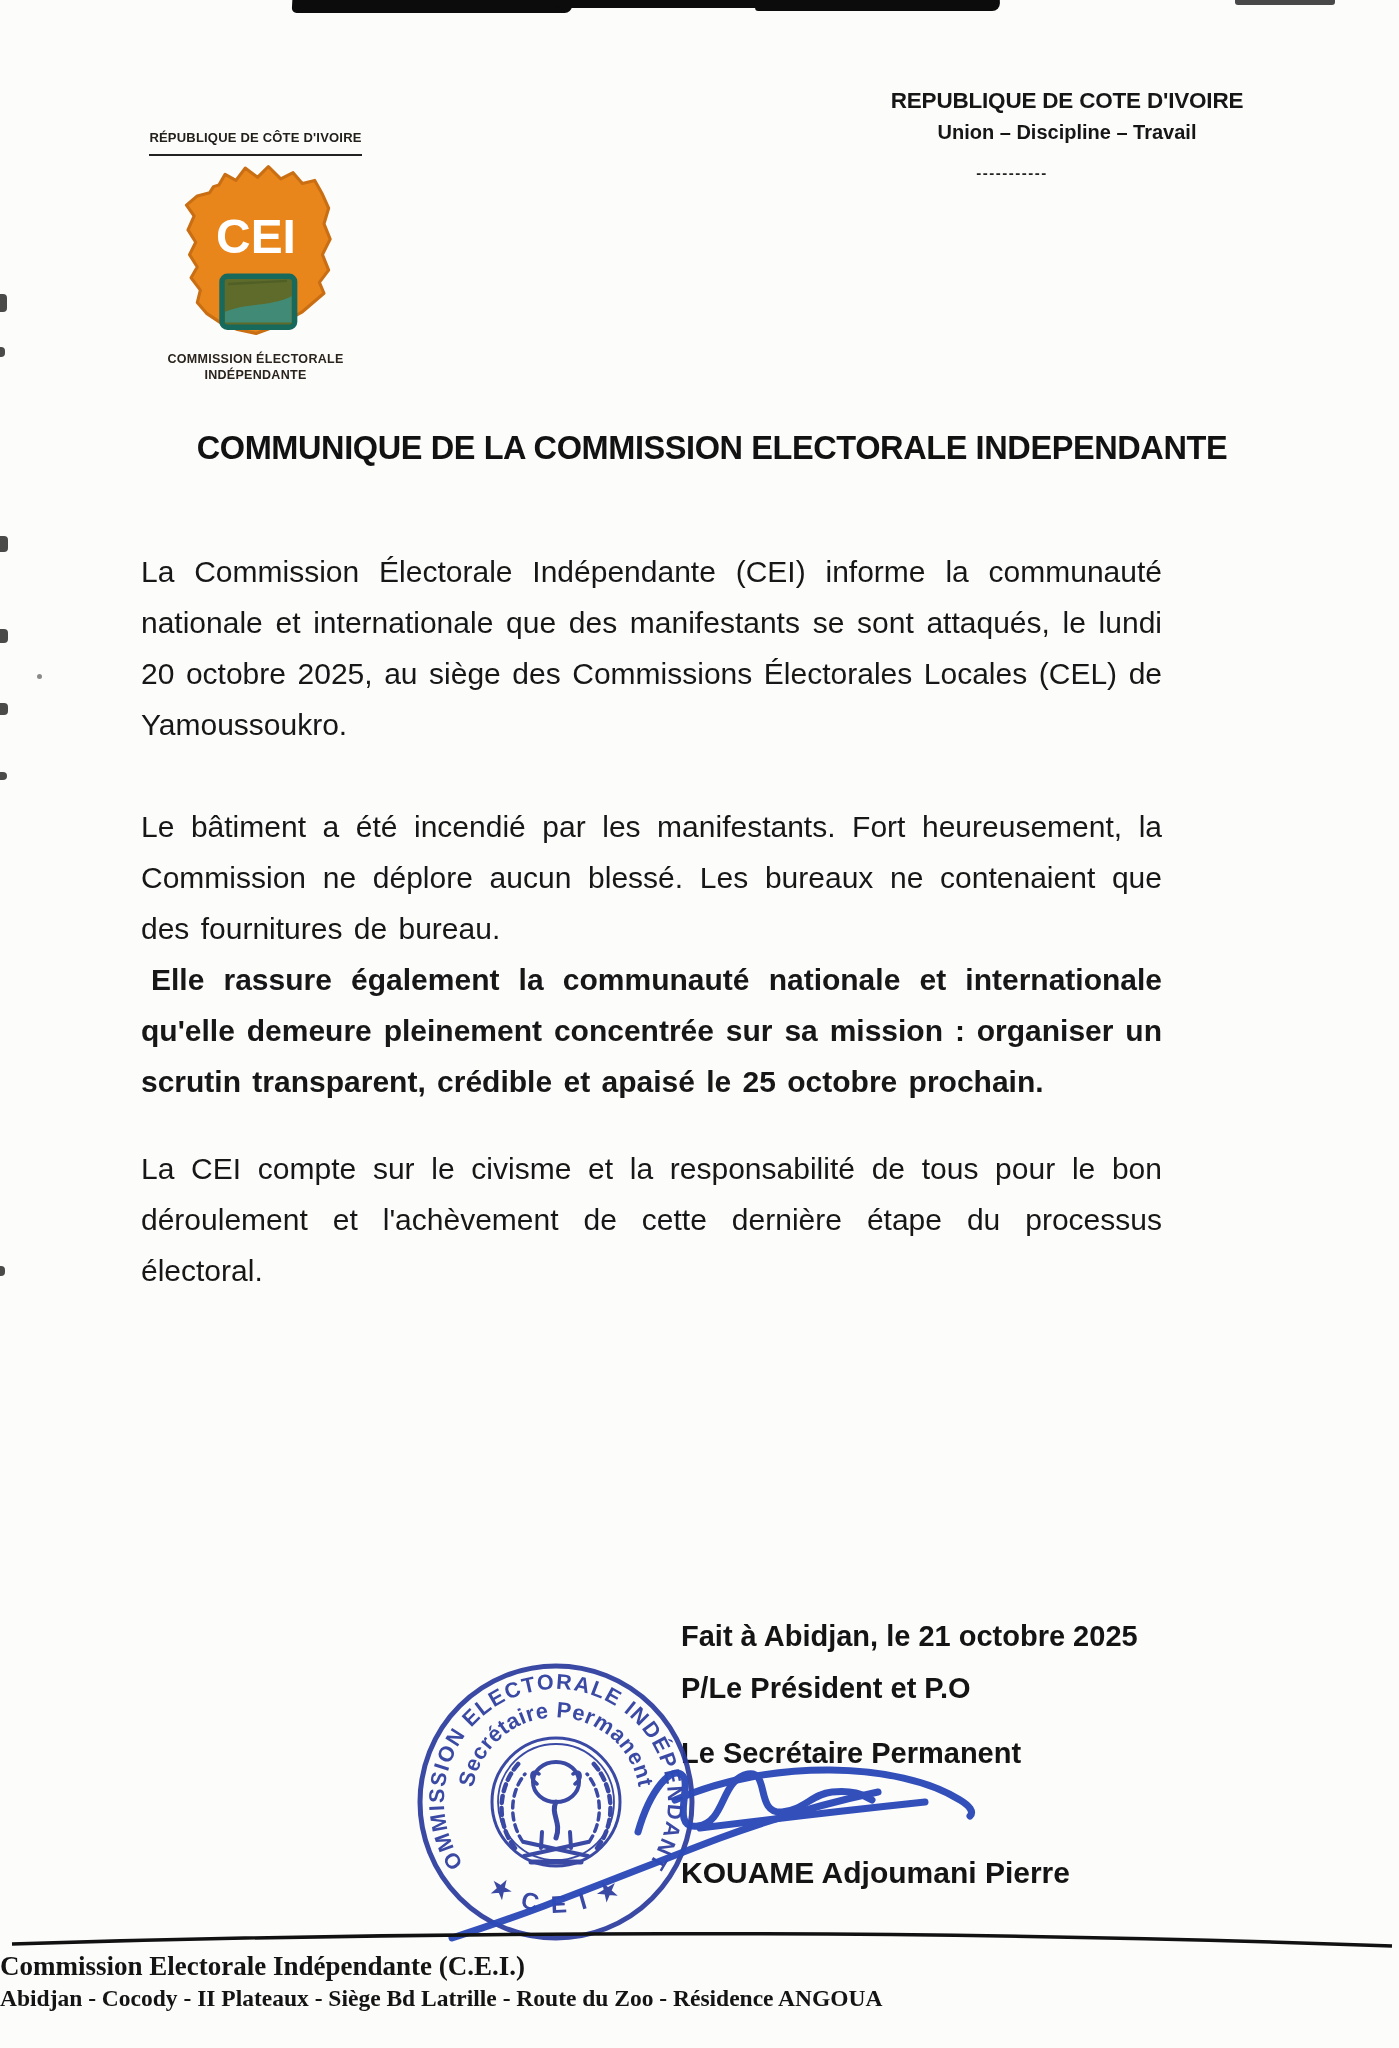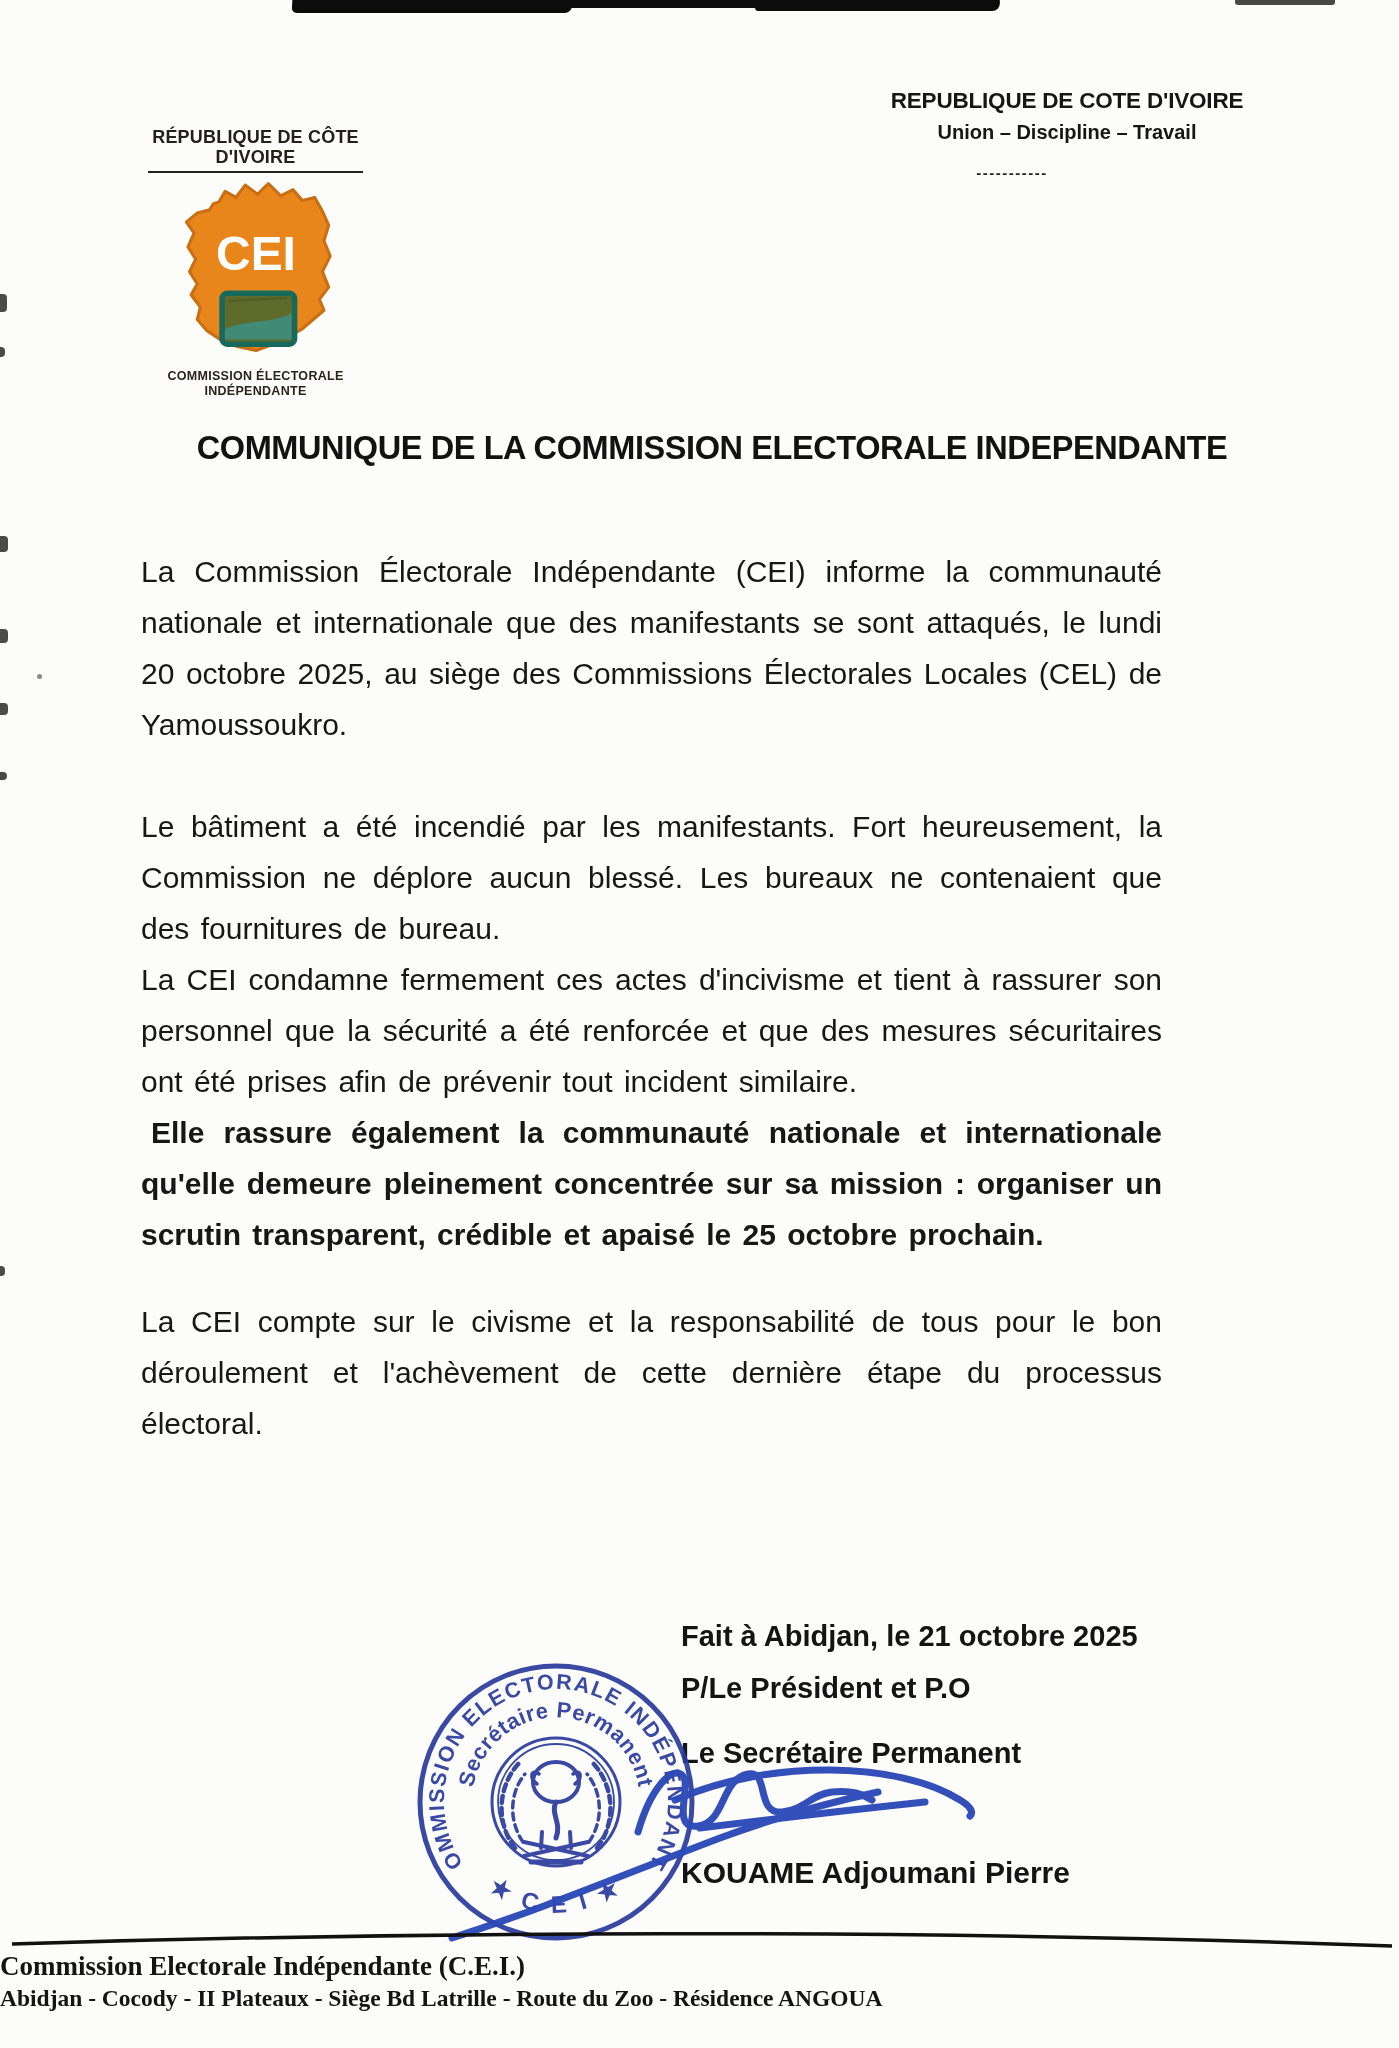--- a/index.html
+++ b/index.html
@@ -12,22 +12,22 @@
   .art{position:absolute;background:#0c0c0c;}
   .art1{left:292px;top:0;width:280px;height:13px;border-radius:0 0 7px 5px;transform:skewX(-3deg);}
   .art2{left:555px;top:0;width:215px;height:8px;border-radius:0 0 4px 6px;}
   .art3{left:755px;top:0;width:245px;height:11px;border-radius:0 0 8px 3px;transform:skewX(2deg);}
   .art4{left:1235px;top:0;width:100px;height:5px;opacity:.75;border-radius:0 0 3px 3px;}
   .speck{position:absolute;left:0;background:#1d1d1d;border-radius:0 4px 4px 0;opacity:.8;}
   .dot{position:absolute;width:5px;height:5px;border-radius:50%;background:#5a5a5a;opacity:.7;}
   
   .logo-block{position:absolute;left:148px;top:128px;width:215px;text-align:center;}
   .logo-top-text{
-    font-size:18px;font-weight:bold;letter-spacing:.2px;color:#23201c;
-    border-bottom:2px solid #222;display:inline-block;padding-bottom:3px;line-height:1.1;
+    font-size:13px;font-weight:bold;letter-spacing:.2px;color:#23201c;
+    border-bottom:2px solid #222;display:inline-block;padding-bottom:9px;line-height:1.1;
   }
   .logo-map{display:block;margin:4px auto 0;}
   .logo-bottom-text{font-size:12.5px;font-weight:bold;color:#2a241c;line-height:1.25;letter-spacing:.3px;margin-top:2px;}
   
   .header-right{position:absolute;left:872px;top:88px;width:390px;text-align:center;}
   .hr-line1{font-size:22.5px;font-weight:bold;letter-spacing:-.2px;white-space:nowrap;}
   .hr-line2{font-size:20px;font-weight:bold;margin-top:7px;}
   .hr-divider{font-size:15px;font-weight:bold;letter-spacing:1.5px;margin-top:20px;margin-right:110px;color:#222;}
   
   .doc-title{
@@ -98,21 +98,20 @@
     <div class="hr-line1">REPUBLIQUE DE COTE D'IVOIRE</div>
     <div class="hr-line2">Union – Discipline – Travail</div>
     <div class="hr-divider">-----------</div>
   </div>
 
   <div class="doc-title">COMMUNIQUE DE LA COMMISSION ELECTORALE INDEPENDANTE</div>
 
   <div class="body-text">
     <p class="gap-lg">La Commission Électorale Indépendante (CEI) informe la communauté nationale et internationale que des manifestants se sont attaqués, le lundi 20 octobre 2025, au siège des Commissions Électorales Locales (CEL) de Yamoussoukro.</p>
     <p>Le bâtiment a été incendié par les manifestants. Fort heureusement, la Commission ne déplore aucun blessé. Les bureaux ne contenaient que des fournitures de bureau.</p>
-    <p>La CEI condamne fermement ces actes d'incivisme et tient à rassurer son personnel que la sécurité a été renforcée et que des mesures sécuritaires ont été prises afin de prévenir tout incident similaire.</p>
     <p class="gap-md indent">Elle rassure également la communauté nationale et internationale qu'elle demeure pleinement concentrée sur sa mission : organiser un scrutin transparent, crédible et apaisé le 25 octobre prochain.</p>
     <p>La CEI compte sur le civisme et la responsabilité de tous pour le bon déroulement et l'achèvement de cette dernière étape du processus électoral.</p>
   </div>
 
   <div class="sig-line sig-date">Fait à Abidjan, le 21 octobre 2025</div>
   <div class="sig-line sig-po">P/Le Président et P.O</div>
   <div class="sig-line sig-role">Le Secrétaire Permanent</div>
   <div class="sig-line sig-name">KOUAME Adjoumani Pierre</div>
 
   <svg class="stamp" width="290" height="292" viewBox="0 0 290 292">

